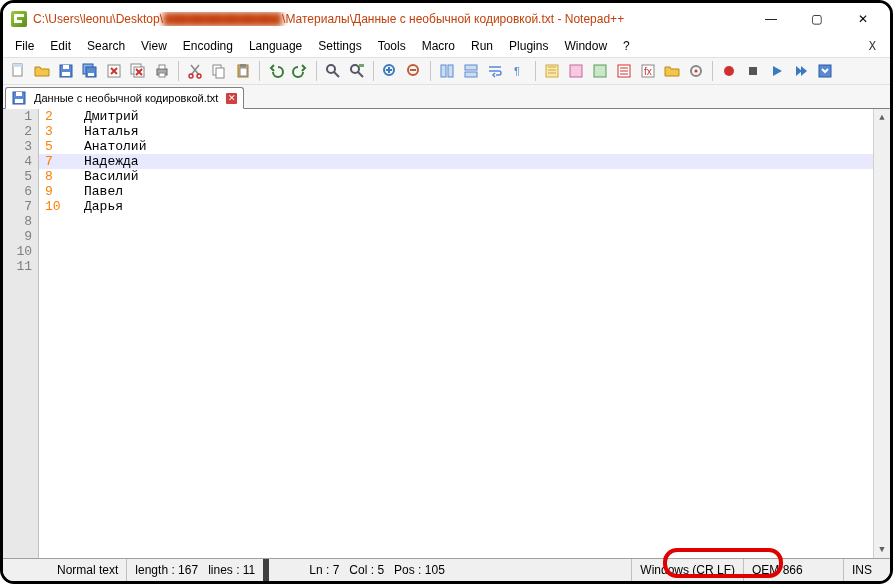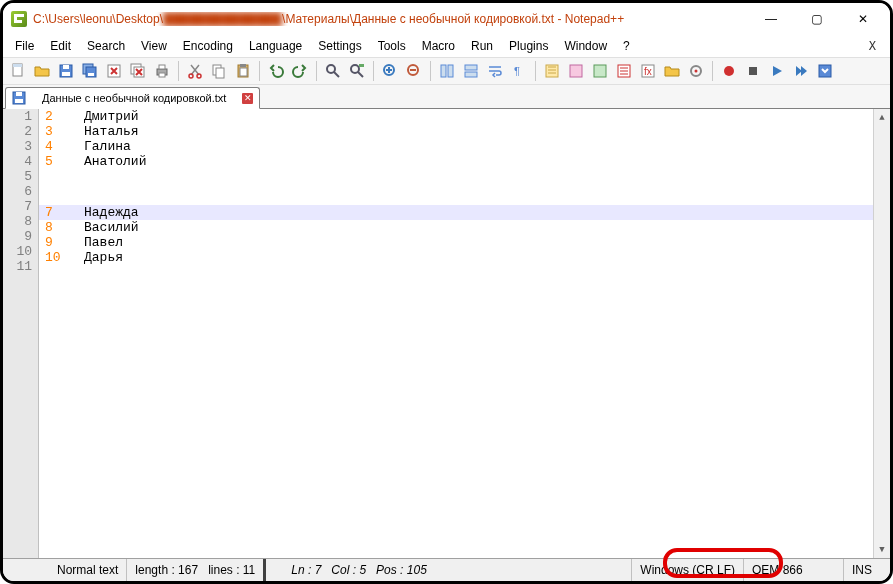--- a/index.html
+++ b/index.html
@@ -99,21 +99,21 @@
   }
   .tab {
     display:flex;
     align-items:center;
     height:22px;
     padding:0 6px;
     background:#fff;
     border:1px solid #808080;
     border-bottom:1px solid #fff;
     border-radius:3px 3px 0 0;
-    gap:16px;
+    gap:8px;
     margin-bottom:-1px;
     font-size:11px;
   }
   .tab .disk-icon {
     width:14px;height:14px;
   }
   .tab .close-x {
     width:11px;height:11px;
     background:#d04040;
     color:#fff;
@@ -149,21 +149,20 @@
     position:relative;
     overflow:hidden;
   }
   .line {
     height:15px; line-height:15px;
     padding-left:6px;
     white-space:pre;
   }
   .line.current {
     background:#e8e8ff;
-    margin-top:36px;
   }
   .line .col1 { color:#ff8000; }
   .scrollbar-v {
     width:17px;
     background:#f0f0f0;
     border-left:1px solid #d0d0d0;
     display:flex;
     flex-direction:column;
     align-items:center;
   }
@@ -453,21 +452,20 @@
         <div>6</div>
         <div>7</div>
         <div>8</div>
         <div>9</div>
         <div>10</div>
         <div>11</div>
       </div>
     <div class="code" id="code">
         <div class="line"><span class="col1">2</span>    Дмитрий</div>
         <div class="line"><span class="col1">3</span>    Наталья</div>
-        <div class="line"><span class="col1">4</span>    Галина</div>
         <div class="line"><span class="col1">5</span>    Анатолий</div>
         <div class="line current"><span class="col1">7</span>    Надежда</div>
         <div class="line"><span class="col1">8</span>    Василий</div>
         <div class="line"><span class="col1">9</span>    Павел</div>
         <div class="line"><span class="col1">10</span>   Дарья</div>
         <div class="line"><span class="col1"></span></div>
       </div>
     <div class="scrollbar-v">
       <div class="arrow">▲</div>
       <div style="flex:1"></div>
@@ -476,21 +474,21 @@
   </div>
 </div>
 
 <div class="statusbar">
   <div class="cell">Normal text</div>
   <div class="cell noborder" style="flex:0 0 auto;">
     <span>length :</span>&nbsp;<span>167</span>
     &nbsp;&nbsp;&nbsp;
     <span>lines :</span>&nbsp;<span>11</span>
   </div>
-  <div class="cell" style="border-left:3px solid #404040;flex:1;justify-content:flex-start;padding-left:25px;font-style:italic;">
+  <div class="cell" style="border-left:6px solid #404040;flex:1;justify-content:flex-start;padding-left:40px;">
     <span>Ln :</span>&nbsp;<span>7</span>
     &nbsp;&nbsp;&nbsp;
     <span>Col :</span>&nbsp;<span>5</span>
     &nbsp;&nbsp;&nbsp;
     <span>Pos :</span>&nbsp;<span>105</span>
   </div>
   <div class="cell" style="min-width:110px;">Windows (CR LF)</div>
   <div class="cell" style="min-width:100px;position:relative;">OEM 866</div>
   <div class="cell noborder" style="min-width:40px;">INS</div>
 </div>

